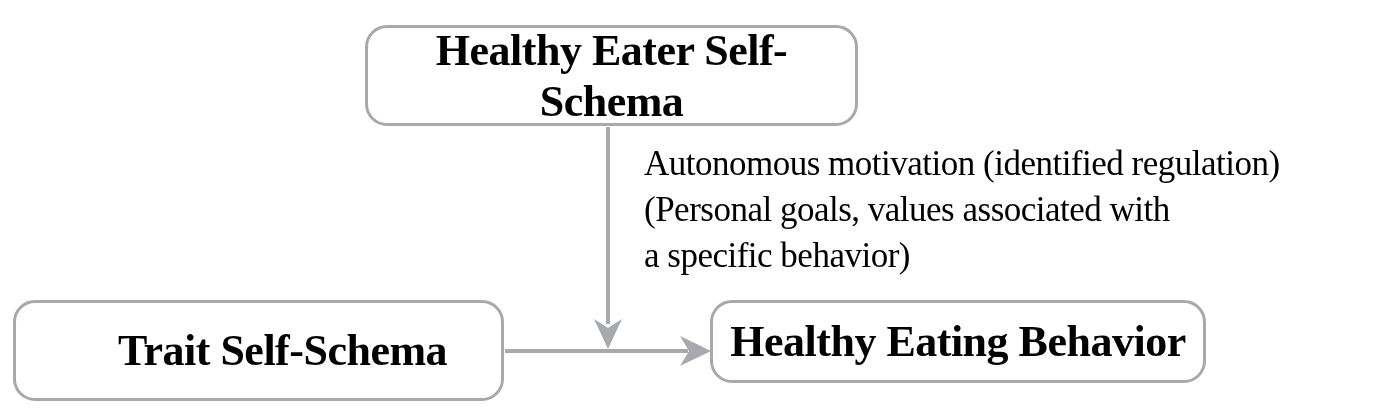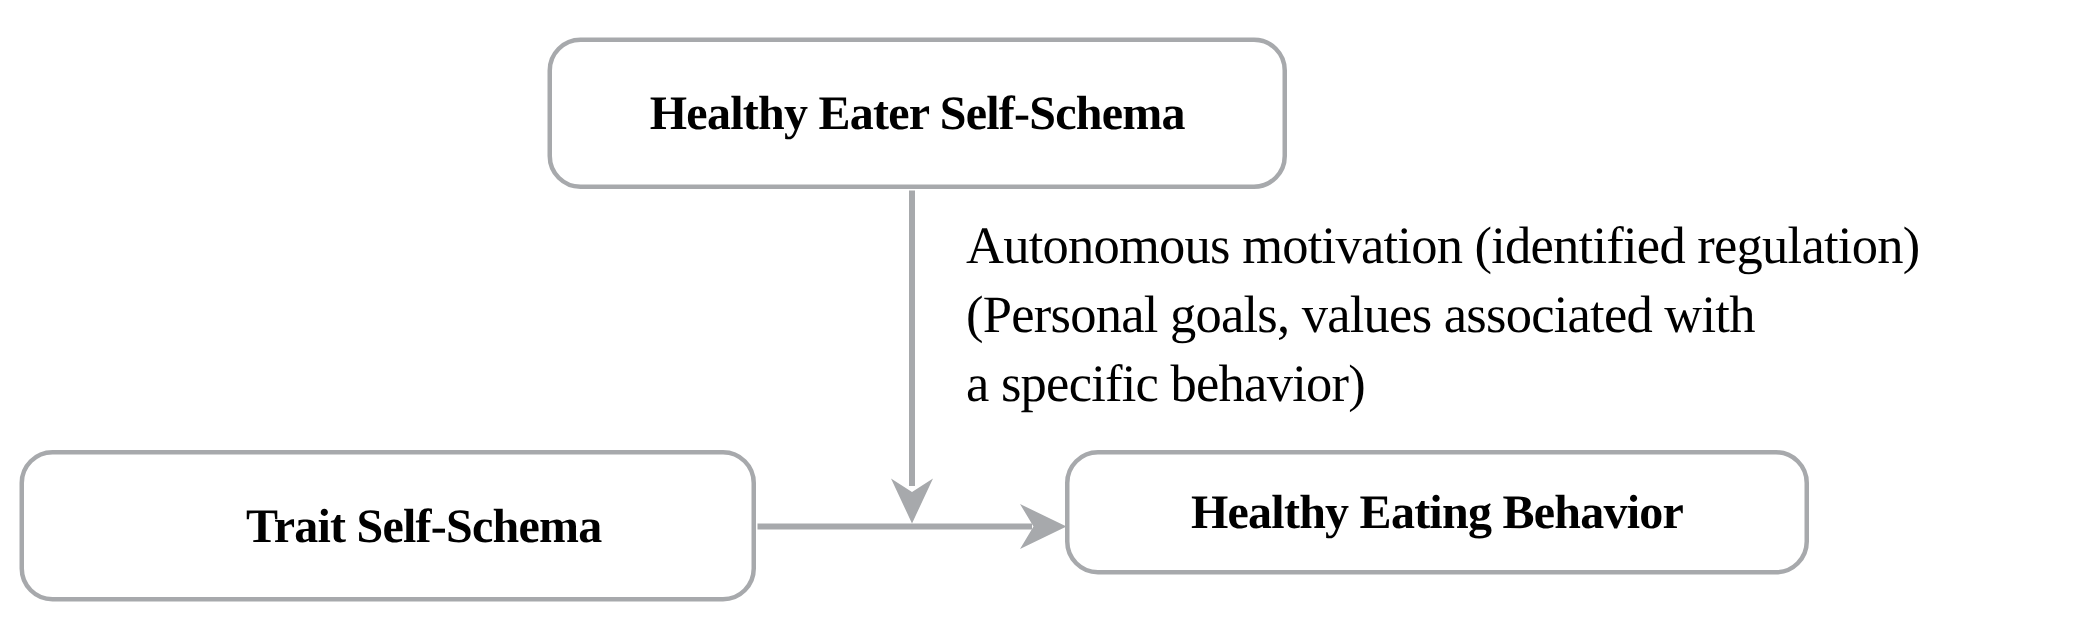--- a/index.html
+++ b/index.html
@@ -34,21 +34,21 @@
   .node {
     position: absolute;
     background: var(--bg);
     border: 3px solid var(--line-gray);
     border-radius: 22px;
     display: flex;
     align-items: center;
     justify-content: center;
     text-align: center;
     font-weight: bold;
-    font-size: 32px;
+    font-size: 44px;
     color: var(--text-black);
     letter-spacing: -0.5px;
   }
   .node-top    { left: 365px; top: 25px;  width: 493px; height: 101px; }
   .node-left   { left: 13px;  top: 300px; width: 491px; height: 101px; padding-left: 48px; }
   .node-right  { left: 710px; top: 300px; width: 496px; height: 83px; }
   .annotation {
     position: absolute;
     left: 644px;
     top: 141px;

